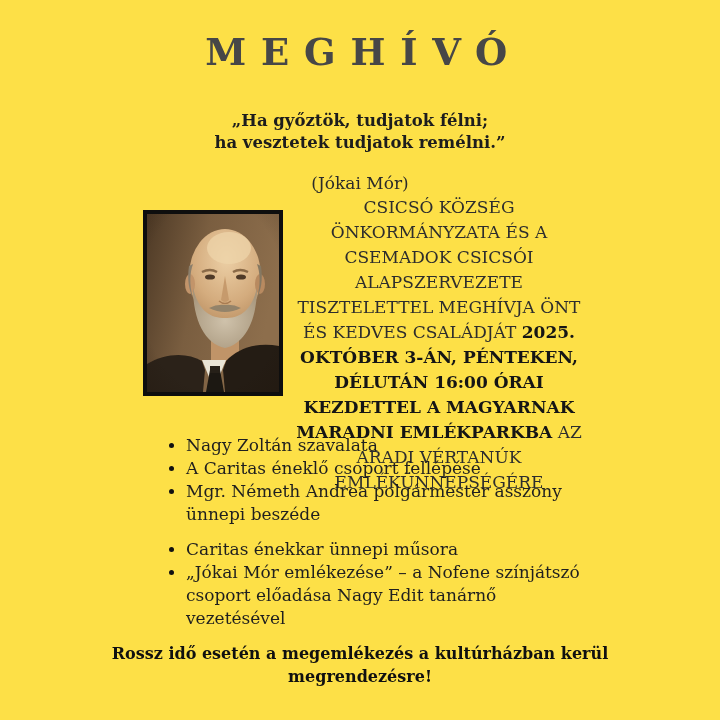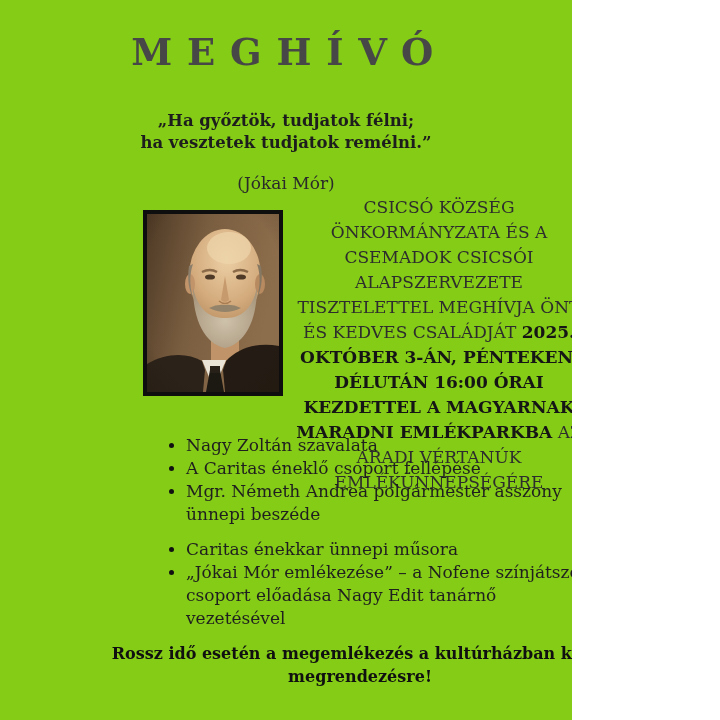--- a/index.html
+++ b/index.html
@@ -1,18 +1,18 @@
 <!DOCTYPE html>
 <html lang="hu"><head>
 <meta charset="utf-8">
 <title>Meghívó</title>
 <style>
   html,body{margin:0;padding:0;background:#ffffff;}
   body{width:720px;height:720px;font-family:"DejaVu Serif",serif;color:#222;}
-  .page{position:relative;width:572px;height:720px;background:#84cc16;overflow:hidden;}
+  .page{position:relative;width:720px;height:720px;background:#fde047;overflow:hidden;}
 
   
   .title{
     position:absolute;top:30px;left:0;width:100%;margin:0;
     text-align:center;font-size:37px;font-weight:700;
     letter-spacing:0.40em;text-indent:0.20em;color:#474747;
   }
 
   
   .quote{position:absolute;top:110px;left:0;width:100%;text-align:center;}

